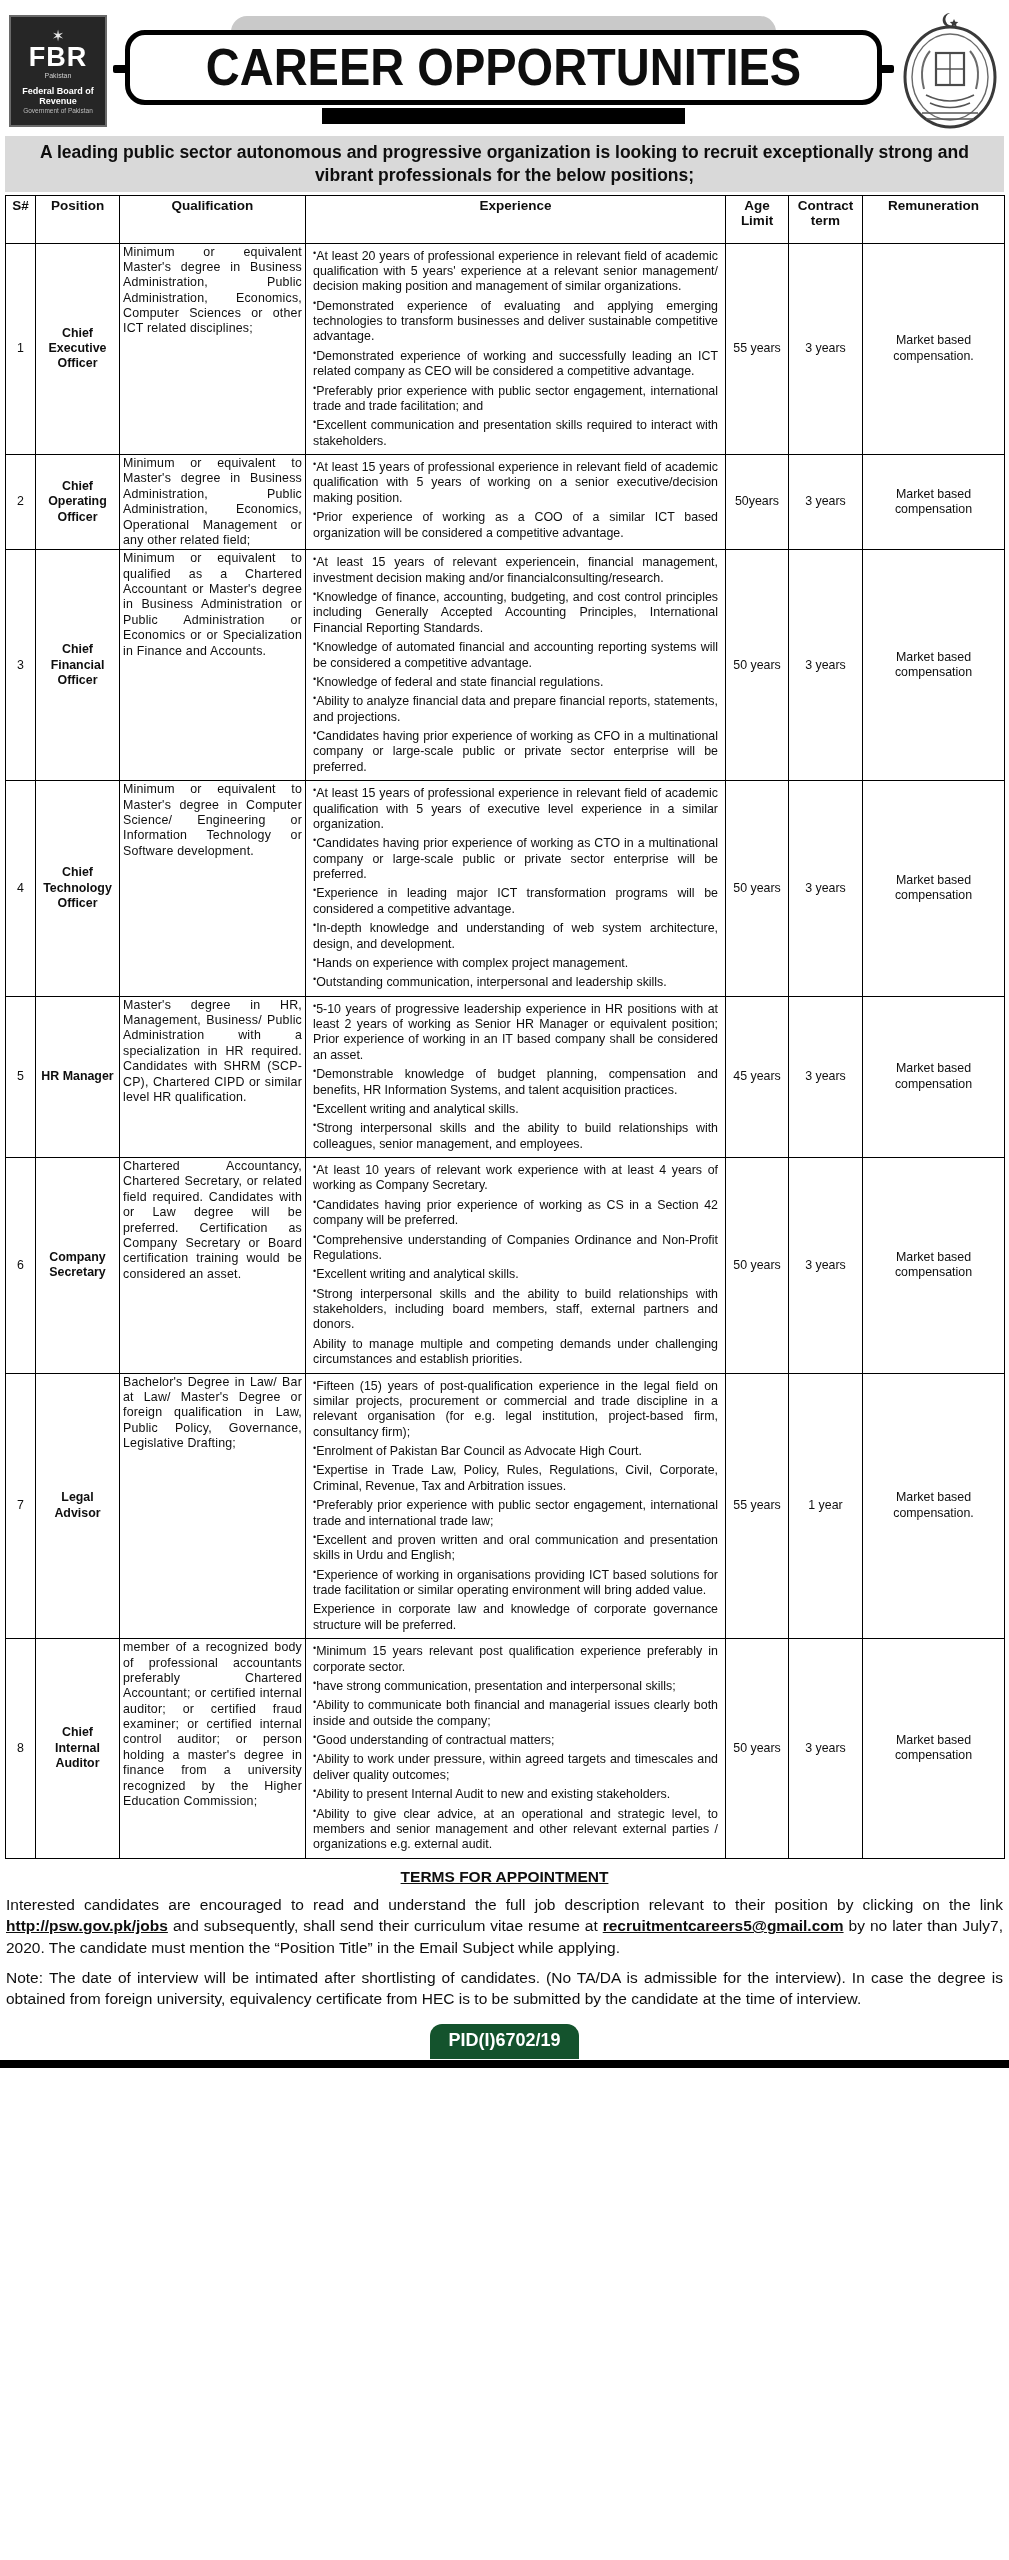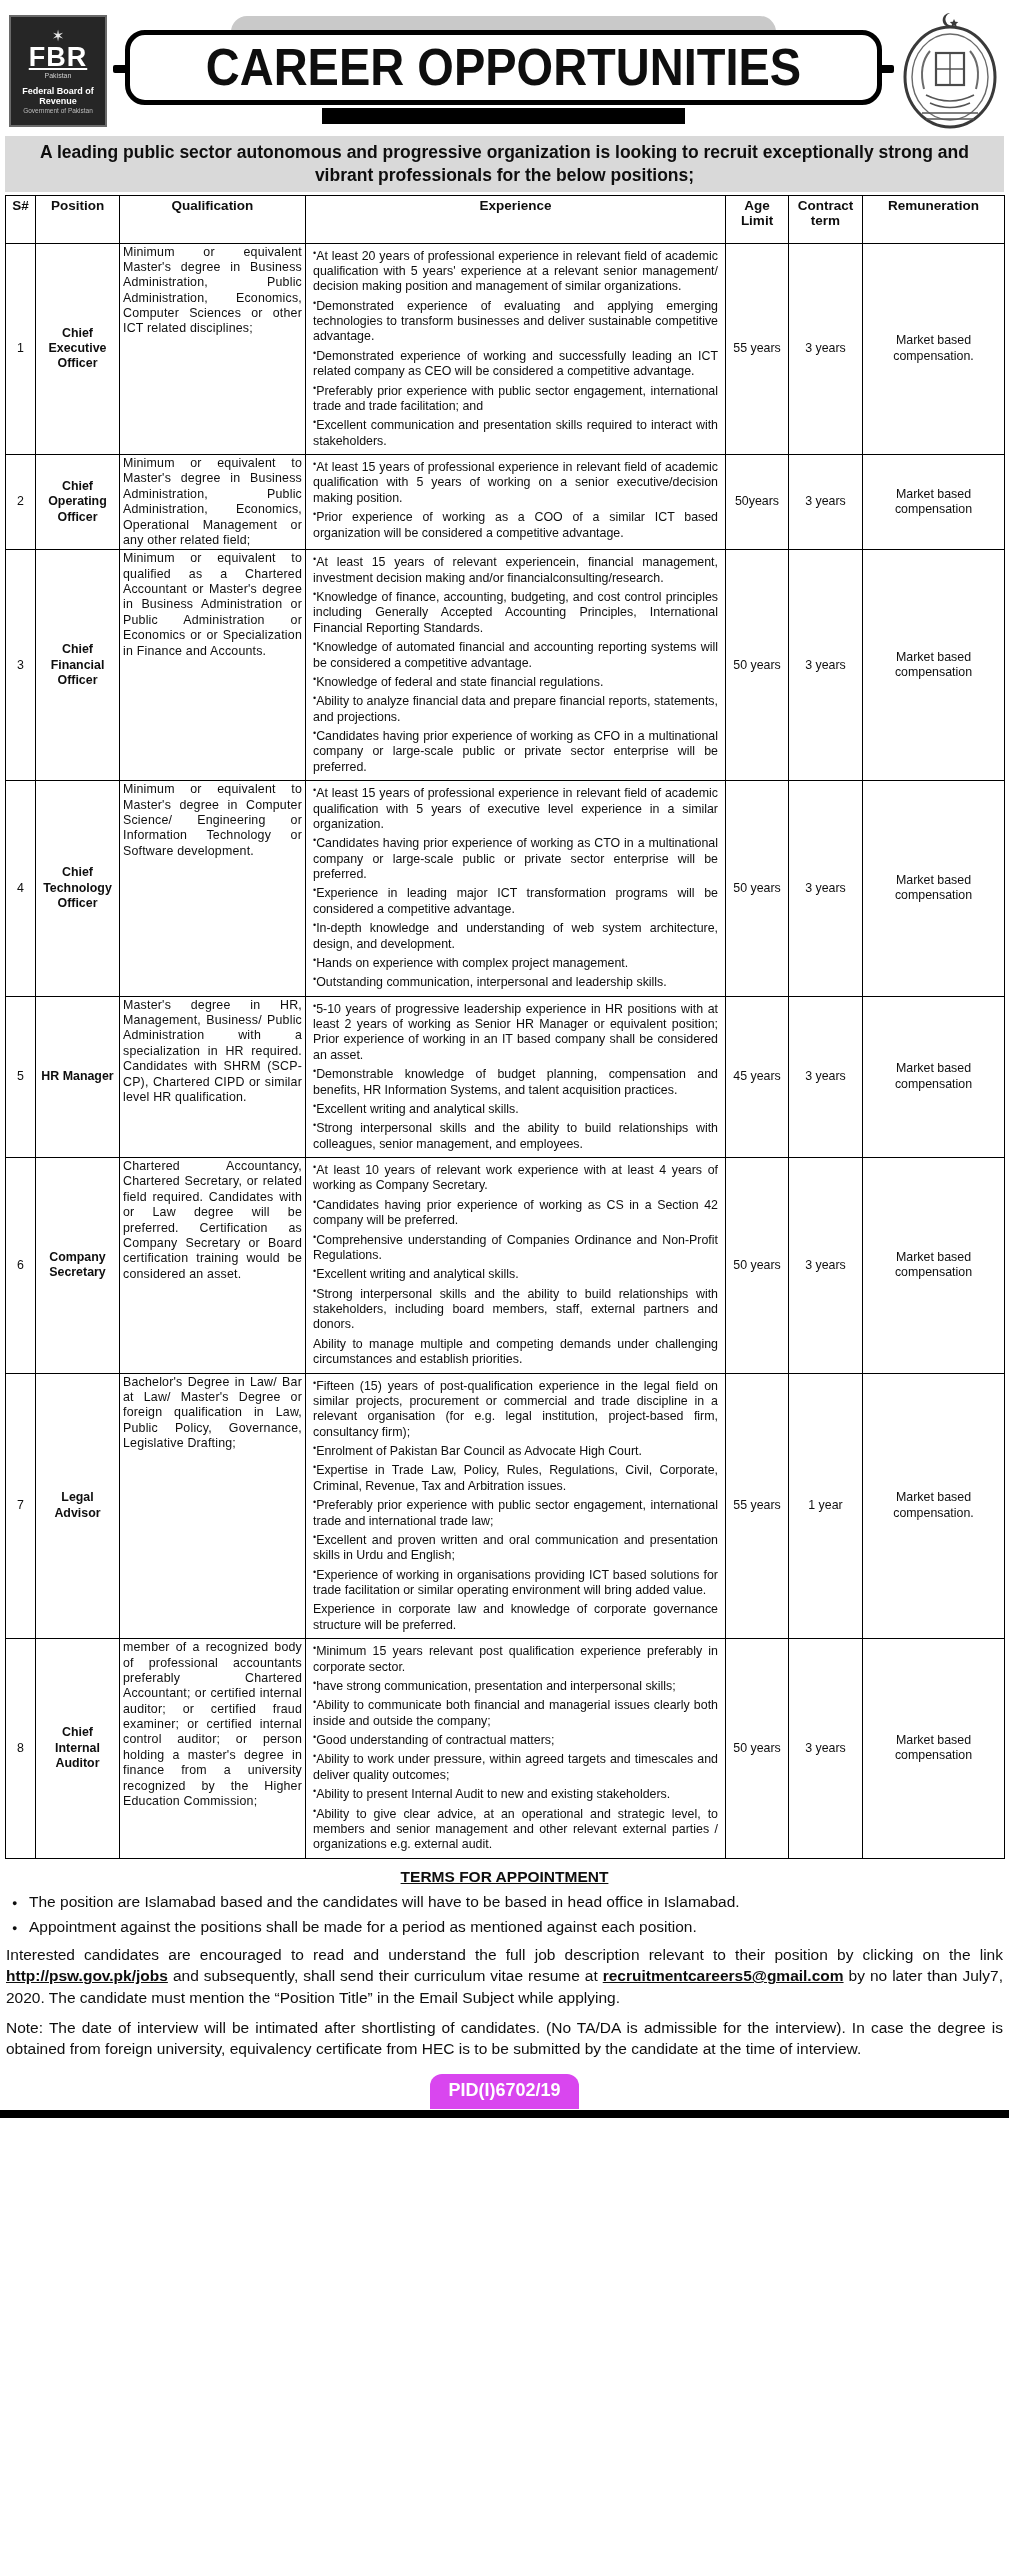--- a/index.html
+++ b/index.html
@@ -5,21 +5,21 @@
   html,body{margin:0;padding:0;background:#fff;}
   body{width:1009px;font-family:"Liberation Sans",sans-serif;color:#0e0e0e;}
   .page{padding:8px 5px 0 5px;box-sizing:border-box;}
 
   
   .header{display:flex;align-items:center;height:126px;}
   .logo-box{width:94px;height:108px;background:#262626;border:2px solid #6a6a6a;
     color:#fff;text-align:center;display:flex;flex-direction:column;justify-content:center;
     margin-left:4px;flex:0 0 auto;}
   .logo-star{font-size:15px;color:#e8e8e8;line-height:1;}
-  .logo-acronym{font-size:27px;font-weight:bold;letter-spacing:1px;line-height:1.05;text-decoration:underline;}
+  .logo-acronym{font-size:27px;font-weight:bold;letter-spacing:1px;line-height:1.05;}
   .logo-sub{font-size:7px;color:#cfcfcf;margin-bottom:8px;}
   .logo-org{font-size:9px;font-weight:bold;line-height:1.1;}
   .logo-gov{font-size:6.5px;color:#bdbdbd;}
   .banner-wrap{flex:1;position:relative;margin:0 18px;height:110px;}
   .banner-backdrop{position:absolute;left:14%;right:14%;top:0;height:34px;background:#c9c9c9;border-radius:16px;}
   .banner-under{position:absolute;left:26%;right:26%;bottom:2px;height:16px;background:#000;}
   .banner{position:absolute;left:0;right:0;top:14px;background:#fff;border:5px solid #000;
     border-radius:20px;text-align:center;padding:8px 6px 10px 6px;}
   .banner-title{font-weight:bold;font-size:47px;letter-spacing:0px;line-height:1;
     transform:scaleY(1.12);display:inline-block;white-space:nowrap;}
@@ -47,21 +47,21 @@
   .blt{font-size:9px;vertical-align:4px;line-height:1;}
 
   
   .terms-heading{font-weight:bold;font-size:15.5px;text-decoration:underline;margin:9px 2px 3px 2px;text-align:center;}
   ul.terms-list{list-style:none;margin:2px 0 6px 0;padding:0;}
   ul.terms-list li{position:relative;padding-left:24px;font-size:15.5px;margin:7px 0;}
   ul.terms-list li::before{content:"●";font-size:9px;position:absolute;left:7px;top:5px;}
   .apply-par,.note-par{font-size:15.5px;line-height:1.4;margin:8px 1px;text-align:justify;}
   .inline-link{font-weight:bold;text-decoration:underline;color:inherit;cursor:pointer;}
   .pid-row{text-align:center;margin-top:14px;height:36px;}
-  .pid-badge{display:inline-block;background:#d946ef;color:#fff;font-weight:bold;font-size:18px;
+  .pid-badge{display:inline-block;background:#14532d;color:#fff;font-weight:bold;font-size:18px;
     padding:6px 18px 8px 18px;border-radius:12px 12px 0 0;}
   .bottom-bar{height:8px;background:#000;}
 </style>
 </head>
 <body>
 
 <div class="page">
 
   <div class="header">
     <div class="logo-box">
@@ -240,24 +240,20 @@
             <div class="exp-item"><span class="blt">•</span>Ability to give clear advice, at an operational and strategic level, to members and senior management and other relevant external parties / organizations e.g. external audit.</div>
           </td>
           <td class="c-age">50 years</td>
           <td class="c-con">3 years</td>
           <td class="c-rem">Market based compensation</td>
         </tr>
       </tbody>
   </table>
 
   <div class="terms-heading">TERMS FOR APPOINTMENT</div>
-  <ul class="terms-list">
-      <li>The position are Islamabad based and the candidates will have to be based in head office in Islamabad.</li>
-      <li>Appointment against the positions shall be made for a period as mentioned against each position.</li>
-    </ul>
 
   <p class="apply-par"><span>Interested candidates are encouraged to read and understand the full job description relevant to their position by clicking on the link </span><a class="inline-link">http://psw.gov.pk/jobs</a><span> and subsequently, shall send their curriculum vitae resume at </span><a class="inline-link">recruitmentcareers5@gmail.com</a><span> by no later than July7, 2020.  The candidate must mention the “Position Title” in the Email Subject while applying.</span></p>
 
   <p class="note-par">Note: The date of interview will be intimated after shortlisting of candidates. (No TA/DA is admissible for the interview). In case the degree is obtained from foreign university, equivalency certificate from HEC is to be submitted by the candidate at the time of interview.</p>
 
   <div class="pid-row">
     <span class="pid-badge">PID(I)6702/19</span>
   </div>
 </div>
 <div class="bottom-bar"></div>

